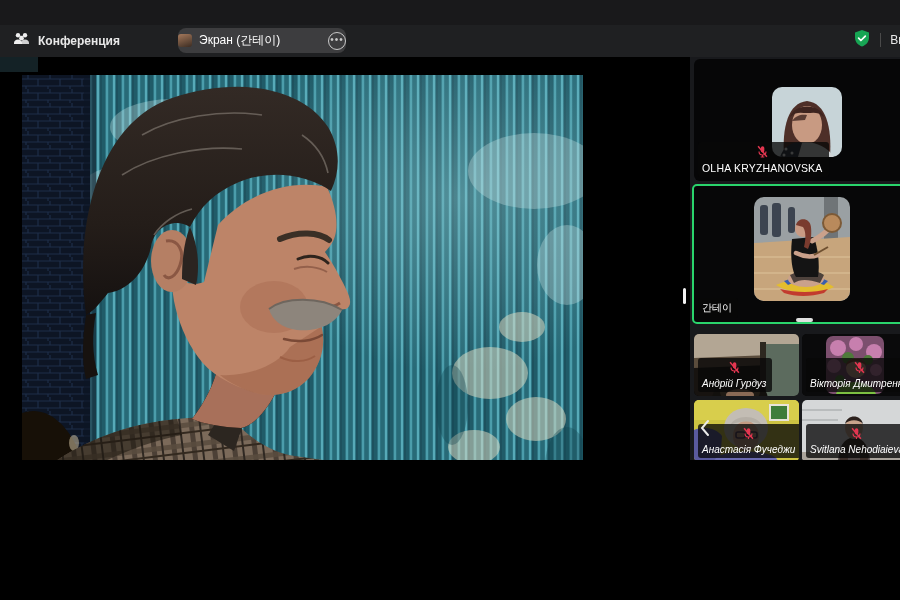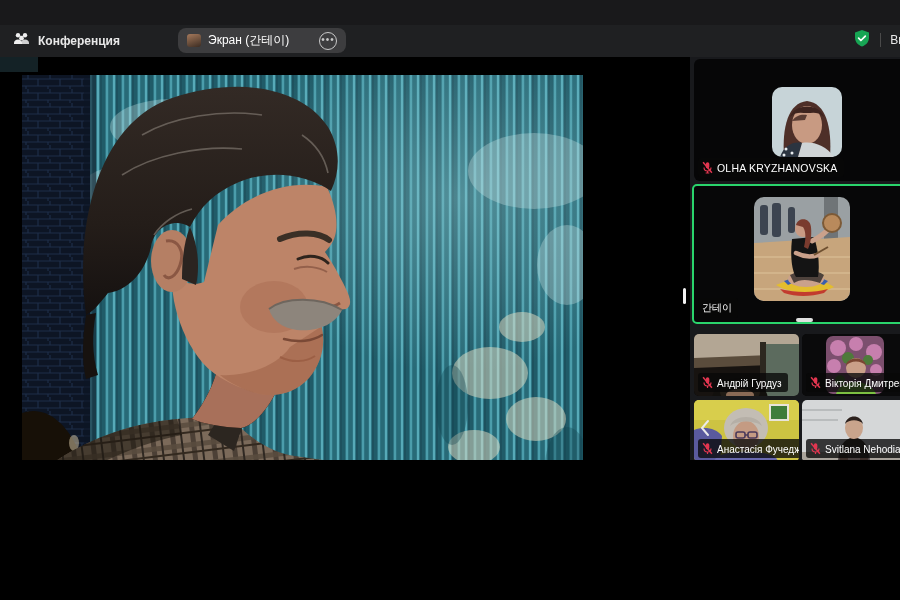--- a/index.html
+++ b/index.html
@@ -3,47 +3,47 @@
 <meta charset="utf-8">
 <style>
   html,body{margin:0;padding:0;background:#000;}
   body{width:900px;height:600px;overflow:hidden;font-family:"Liberation Sans",sans-serif;-webkit-font-smoothing:antialiased;}
   .app{position:relative;width:900px;height:460px;background:#101114;overflow:hidden;}
 
   
   .topbar{position:absolute;top:0;left:0;right:0;height:57px;background:#1f2022;z-index:10;}
   .topbar-upper{position:absolute;top:0;left:0;right:0;height:25px;background:#19191b;}
   .brand{position:absolute;left:13px;top:32px;display:flex;align-items:center;gap:8px;color:#e8e8e8;font-size:12px;font-weight:bold;}
-  .tab{position:absolute;left:178px;top:28px;width:168px;height:25px;background:#3d3d3f;border-radius:8px;display:flex;align-items:center;gap:7px;padding:0 9px;color:#fff;font-size:12px;box-sizing:border-box;}
+  .tab{position:absolute;left:178px;top:28px;width:168px;height:25px;background:#3d3d3f;border-radius:8px;display:flex;align-items:center;gap:7px;padding:0 0;color:#fff;font-size:12px;box-sizing:border-box;}
   .tab .thumb{width:14px;height:13px;border-radius:3px;background:linear-gradient(160deg,#a5795c 0%,#6b4f3c 55%,#3c2c22 100%);flex:0 0 auto;}
   .tab .tab-ellipsis{margin-left:auto;width:16px;height:16px;border:1px solid #c9c9c9;border-radius:50%;color:#c9c9c9;font-size:10px;line-height:14px;text-align:center;letter-spacing:1px;}
   .secure{position:absolute;right:-12px;top:29px;display:flex;align-items:center;gap:9px;color:#e8e8e8;font-size:12px;}
   .secure .sep{width:1px;height:14px;background:#4a4a4a;}
 
   
   .stage{position:absolute;top:57px;left:0;width:690px;height:506px;background:#000;z-index:2;}
   .stage .corner-remnant{position:absolute;left:0;top:0;width:38px;height:15px;background:#142226;}
   .video{position:absolute;left:22px;top:18px;width:561px;height:438px;}
   .scrollbar-thumb{position:absolute;left:683px;top:231px;width:3px;height:16px;background:#f2f2f2;border-radius:2px;}
 
   
   .toolbar-band{position:absolute;top:513px;left:0;right:0;height:50px;background:#131519;z-index:1;}
 
   
   .sidebar{position:absolute;top:57px;left:690px;width:210px;height:506px;background:#18191c;overflow:hidden;z-index:3;}
   .tile{position:absolute;background:#060607;border-radius:6px;overflow:hidden;}
   .tile svg{display:block;}
-  .pname{position:absolute;left:4px;bottom:4px;display:flex;align-items:flex-end;gap:4px;background:rgba(8,8,8,.78);color:#fff;font-size:10px;padding:3px 6px 3px 4px;border-radius:3px;white-space:nowrap;max-width:260px;}
+  .pname{position:absolute;left:4px;bottom:4px;display:flex;align-items:center;gap:4px;background:rgba(8,8,8,.78);color:#fff;font-size:10px;padding:3px 6px 3px 4px;border-radius:3px;white-space:nowrap;max-width:260px;flex-direction:column;}
   .pname svg{flex:0 0 auto;}
   .tile-olha{left:4px;top:2px;width:226px;height:122px;}
   .tile-olha .avatar{position:absolute;left:78px;top:28px;width:70px;height:70px;border-radius:10px;overflow:hidden;}
   .tile-gantei{left:2px;top:127px;width:226px;height:136px;border:2px solid #2ad46c;border-radius:5px;background:#070708;}
   .tile-gantei .avatar{position:absolute;left:60px;top:11px;width:96px;height:104px;border-radius:10px;overflow:hidden;}
   .drag-handle{position:absolute;left:106px;top:261px;width:17px;height:4px;background:#e0e0e0;border-radius:2px;}
-  .gtile{width:105px;height:62px;border-radius:5px;}
+  .gtile{width:105px;height:62px;border-radius:5px;font-style:italic;}
   .scroll-left{position:absolute;left:8px;top:358px;width:14px;height:26px;color:#eaeaea;z-index:4;display:flex;align-items:center;justify-content:center;}
 
   
   .toolbar{position:absolute;top:533px;left:0;right:0;height:30px;z-index:6;}
   .tbtn{position:absolute;display:flex;align-items:center;justify-content:center;color:#fff;}
   .count{position:absolute;left:301px;top:8px;color:#fff;font-size:11px;}
   .share-btn{position:absolute;left:481px;top:2px;width:26px;height:26px;background:#26d973;border-radius:7px;display:flex;align-items:center;justify-content:center;}
   .red-speck{position:absolute;left:891px;top:-2px;width:6px;height:5px;background:#c33;border-radius:1px;}
 
   

